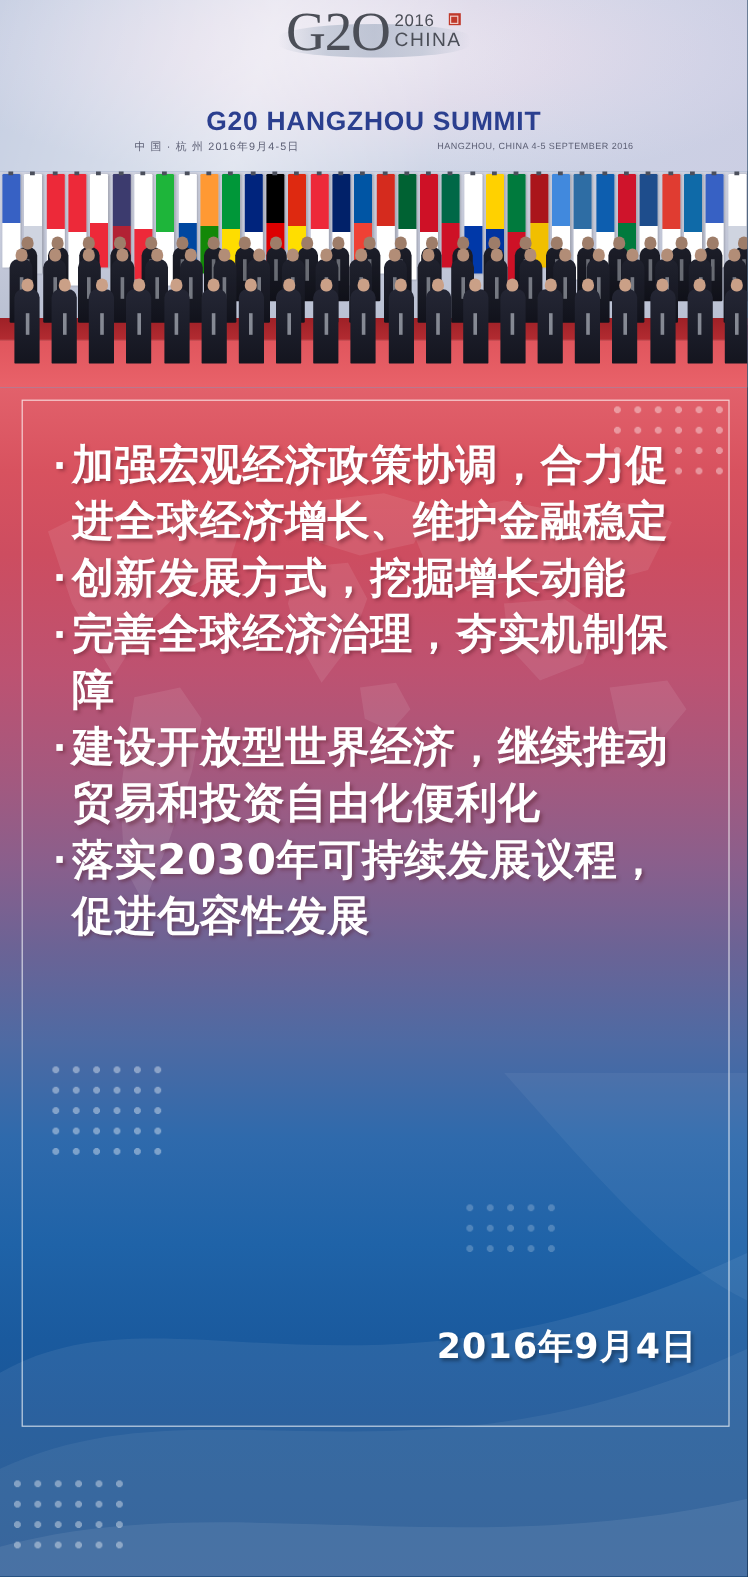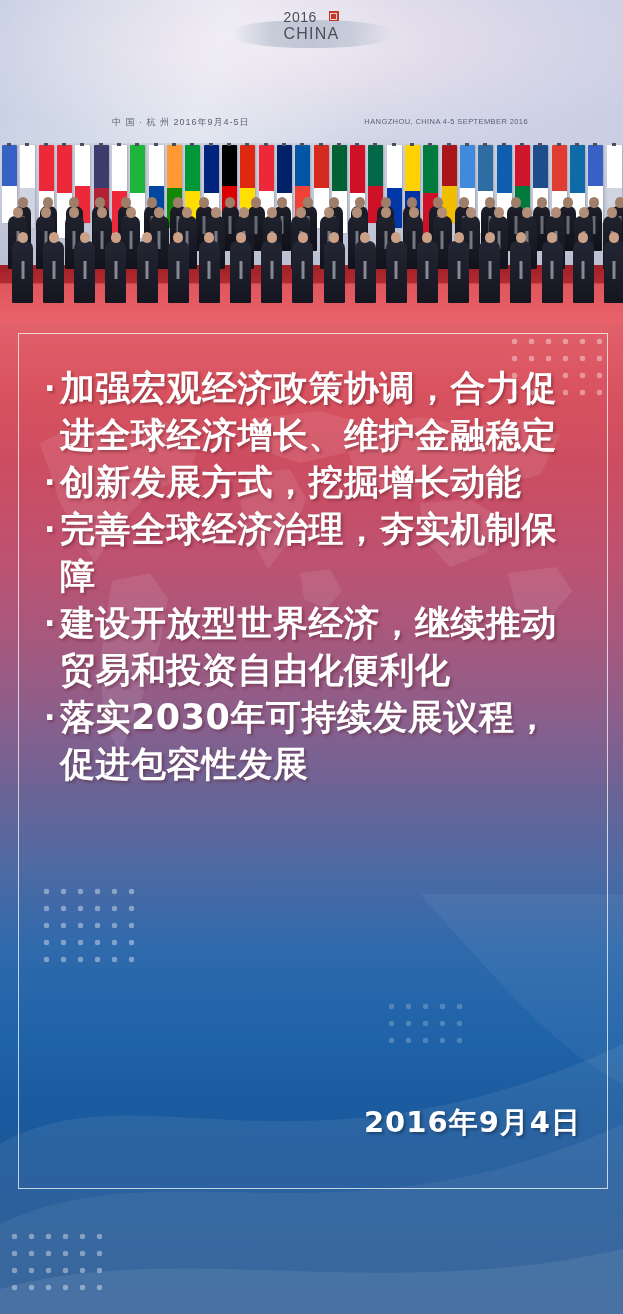--- a/index.html
+++ b/index.html
@@ -247,29 +247,31 @@
 </head>
 <body>
 
 <div class="poster">
 
   <div class="header">
     <div class="hdr-sheen"></div>
 
     <div class="g20-bridge"></div>
     <div class="g20logo">
+      <div class="g20-word">G2O</div>
       <div class="g20-right">
         <div class="g20-year">
           <span>2016</span>
           <span class="g20-seal"></span>
         </div>
         <div class="g20-china">CHINA</div>
       </div>
     </div>
 
+    <div class="hdr-en">G20 HANGZHOU SUMMIT</div>
     <div class="hdr-sub-l">中 国 · 杭 州    2016年9月4-5日</div>
     <div class="hdr-sub-r">HANGZHOU, CHINA   4-5 SEPTEMBER 2016</div>
   </div>
 
   <div class="photo">
     <div class="ph-wall"></div>
     <div class="flags" id="flags">
         <div class="flag" style="left: 2px; height: 78px; background: linear-gradient(rgb(55, 97, 196) 0%, rgb(55, 97, 196) 52%, rgb(255, 255, 255) 52%, rgb(255, 255, 255) 100%);"></div>
         <div class="flag" style="left: 20.3235px; height: 83px; background: linear-gradient(rgb(255, 255, 255) 0%, rgb(255, 255, 255) 52%, rgb(207, 212, 224) 52%, rgb(207, 212, 224) 100%);"></div>
         <div class="flag" style="left: 38.6471px; height: 88px; background: linear-gradient(rgb(237, 41, 57) 0%, rgb(237, 41, 57) 52%, rgb(255, 255, 255) 52%, rgb(255, 255, 255) 100%);"></div>

